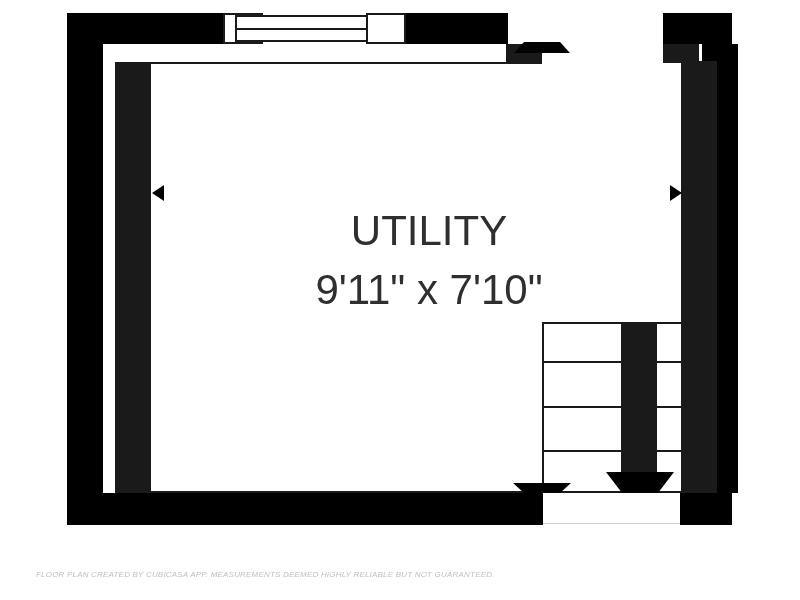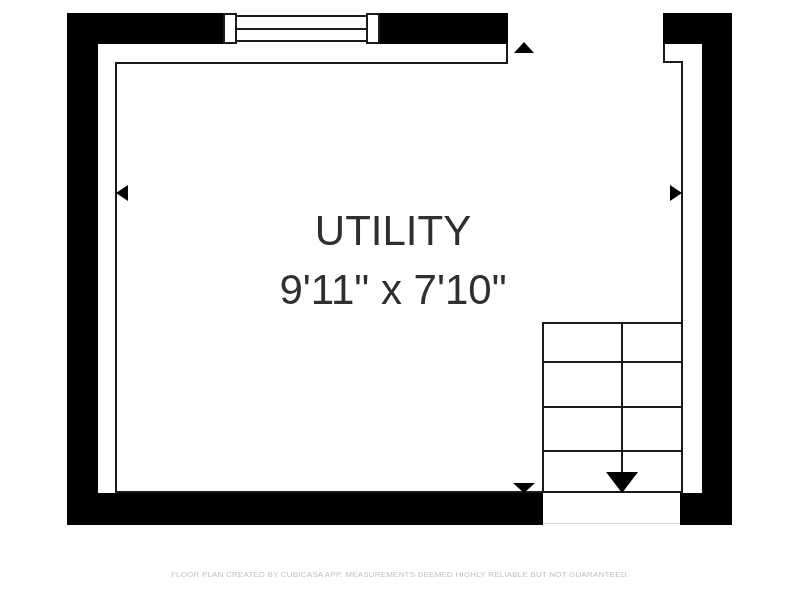--- a/index.html
+++ b/index.html
@@ -1,16 +1,16 @@
 <!DOCTYPE html>
 <html style="--background: #ffffff; --wall: #000000; --line: #1a1a1a; --stairwell-line: #d0d0d0; --room-text: #2f2f2f; --footer-text: #c0c0c0;"><head>
 <meta charset="utf-8">
 <style>
   html,body{margin:0;padding:0;background:#fff;}
-  *{box-sizing:border-box;}
+  *{box-sizing:border-box;padding-left:36px;}
   #canvas{
     position:relative;
     width:800px;height:600px;
     background:var(--background,#ffffff);
     font-family:"Liberation Sans","DejaVu Sans",sans-serif;
     overflow:hidden;
   }
   .abs{position:absolute;}
   .wall{background:var(--wall,#000);}
   .line{background:var(--line,#1a1a1a);}
@@ -25,23 +25,24 @@
   .stairs-outline{border:2px solid var(--line,#1a1a1a);background:transparent;}
   #room-text{
     left:100px;top:201px;width:586px;
     text-align:center;
     font-size:42px;line-height:59px;
     color:var(--room-text,#2f2f2f);
     white-space:nowrap;
   }
   #footer-text{
     left:0;top:570px;width:800px;
-    text-align:center;
+    text-align:left;
     font-size:8px;letter-spacing:.2px;
     color:var(--footer-text,#c0c0c0);
+    font-style:italic;
   }
   .glass-line{position:absolute;left:0;top:11px;width:100%;height:2px;background:var(--line,#1a1a1a);}
 </style>
 </head>
 <body>
 
 <div id="canvas">
 
   <div class="abs wall" style="left:67px;top:13px;width:156px;height:31px;"></div>
   <div class="abs wall" style="left:380px;top:13px;width:128px;height:31px;"></div>

